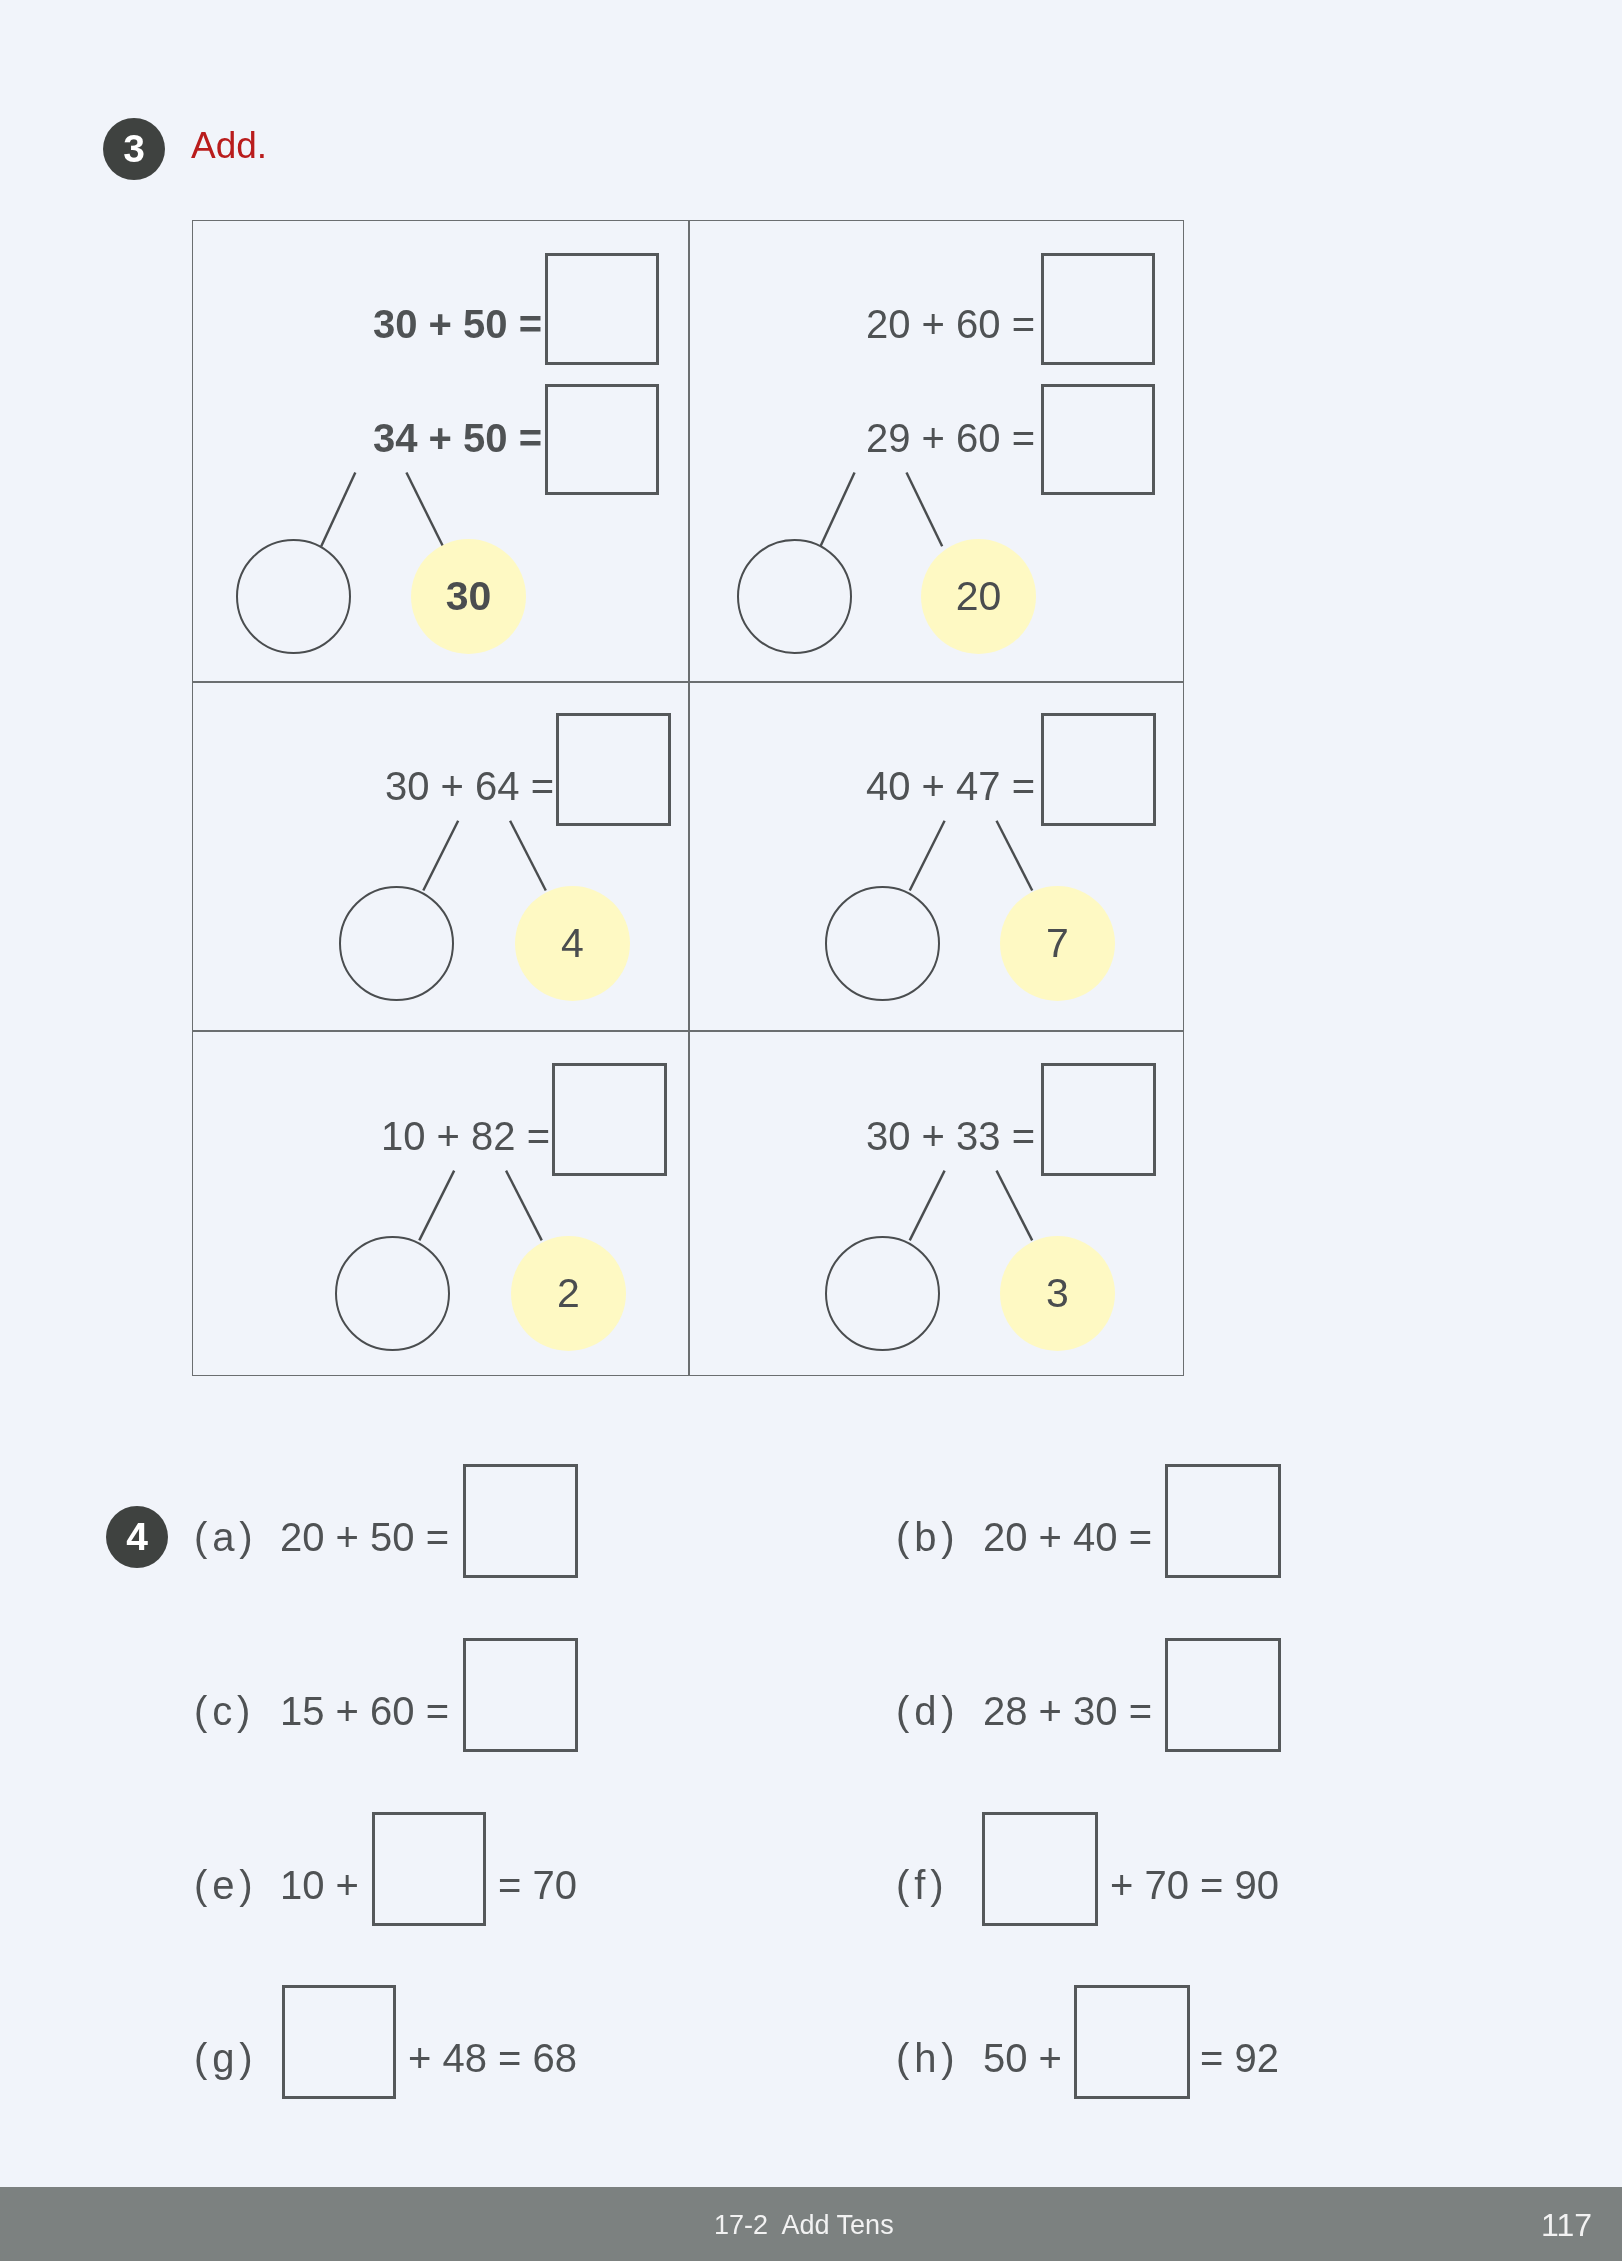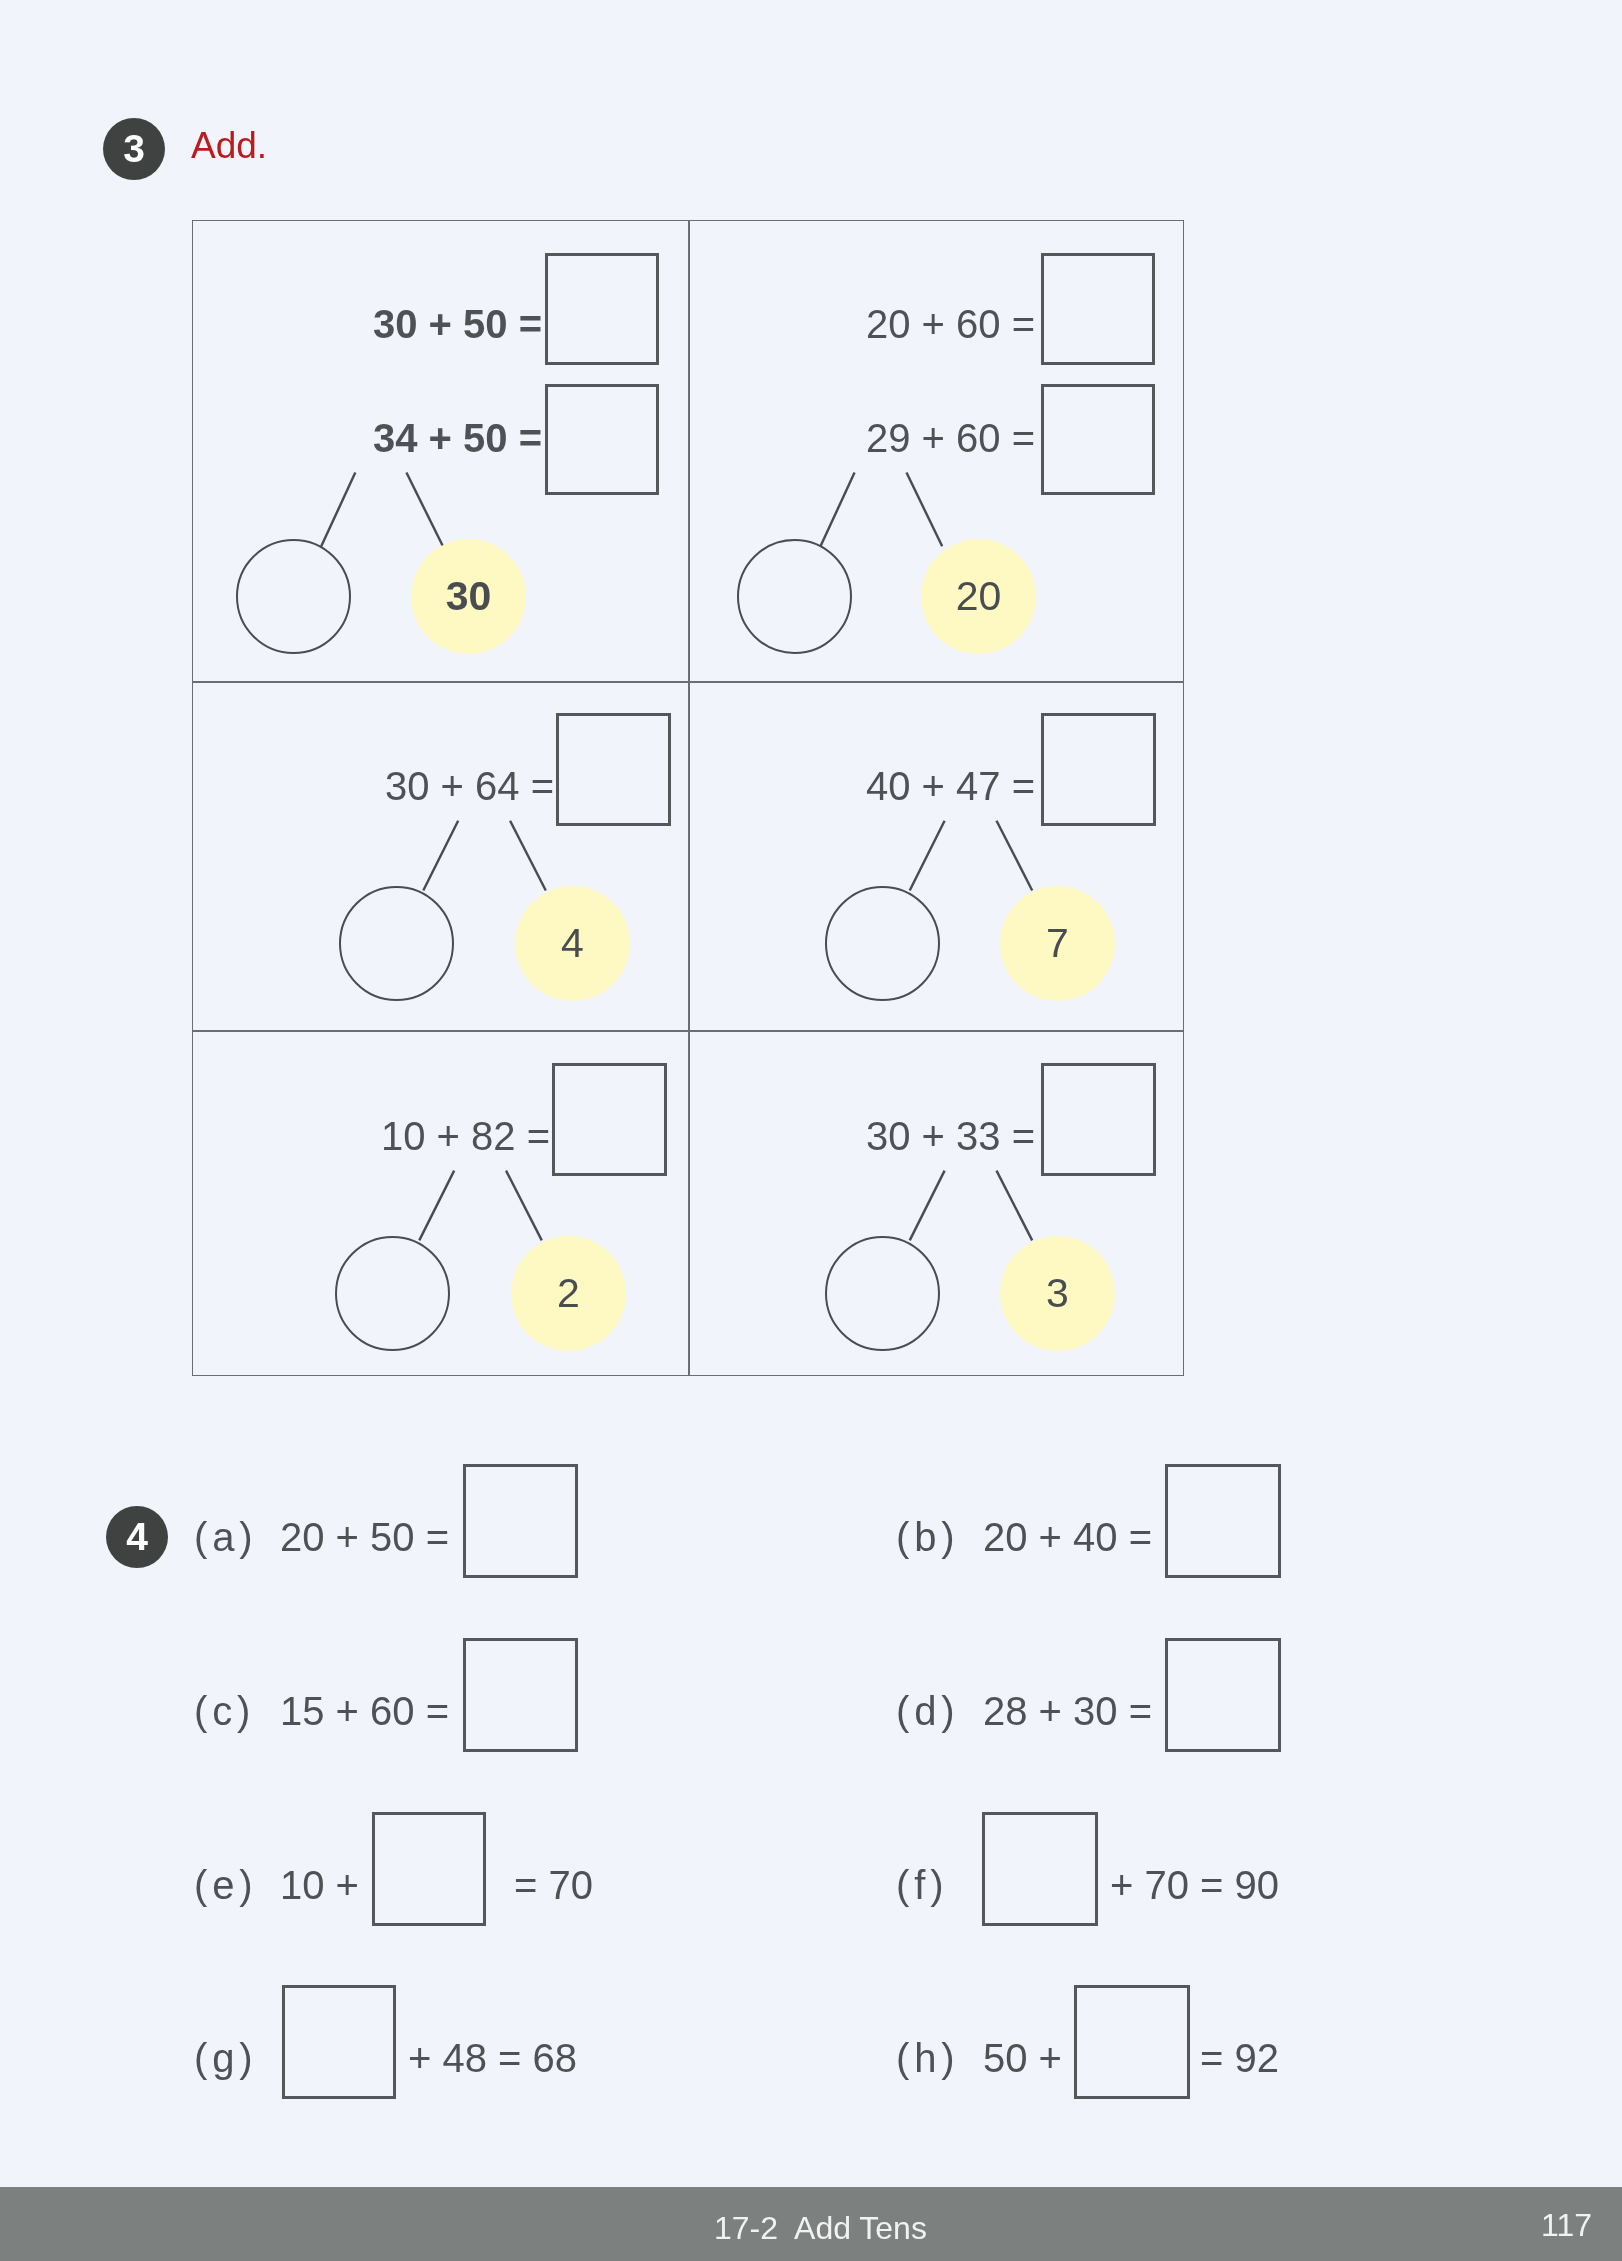--- a/index.html
+++ b/index.html
@@ -38,21 +38,21 @@
   }
   .circ.white { border:2.4px solid #4a4d4f; background:transparent; }
   .circ.grey { background:#fef9c3; }
   svg.lines { position:absolute; left:0; top:0; overflow:visible; }
   .q4 { position:absolute; font-size:40px; white-space:nowrap; transform:translateY(-50%); color:#4f5254; }
   .lbl { letter-spacing:4.9px; }
   .footer {
     position:absolute; left:0; top:2187px; width:1622px; height:75px;
     background:#7c8180; color:#f2f2f2;
   }
-  .footer .title { position:absolute; left:714px; top:23px; font-size:32px; }
+  .footer .title { position:absolute; left:714px; top:23px; font-size:27px; }
   .footer .page { position:absolute; left:1541px; top:19.5px; font-size:32px; }
 </style>
 </head>
 <body>
 
 <div class="badge" style="left:103px;top:118px;">
     <span>3</span>
   </div>
 <div class="heading" style="left:191px;top:125px;">Add.</div>
 
@@ -160,21 +160,21 @@
 <div class="q4" style="left:280px;top:1711px;">15 + 60 =</div>
 <div class="box" style="left:463px;top:1638px;width:115px;height:114px;"></div>
 
 <div class="q4 lbl" style="left:896px;top:1711px;">(d)</div>
 <div class="q4" style="left:983px;top:1711px;">28 + 30 =</div>
 <div class="box" style="left:1165px;top:1638px;width:116px;height:114px;"></div>
 
 <div class="q4 lbl" style="left:194px;top:1885px;">(e)</div>
 <div class="q4" style="left:280px;top:1885px;">10 +</div>
 <div class="box" style="left:372px;top:1812px;width:114px;height:114px;"></div>
-<div class="q4" style="left:498px;top:1885px;margin-left:16px;">= 70</div>
+<div class="q4" style="left:498px;top:1885px;">= 70</div>
 
 <div class="q4 lbl" style="left:896px;top:1885px;">(f)</div>
 <div class="box" style="left:982px;top:1812px;width:116px;height:114px;"></div>
 <div class="q4" style="left:1110px;top:1885px;">+ 70 = 90</div>
 
 <div class="q4 lbl" style="left:194px;top:2058px;">(g)</div>
 <div class="box" style="left:282px;top:1985px;width:114px;height:114px;"></div>
 <div class="q4" style="left:408px;top:2058px;">+ 48 = 68</div>
 
 <div class="q4 lbl" style="left:896px;top:2058px;">(h)</div>

